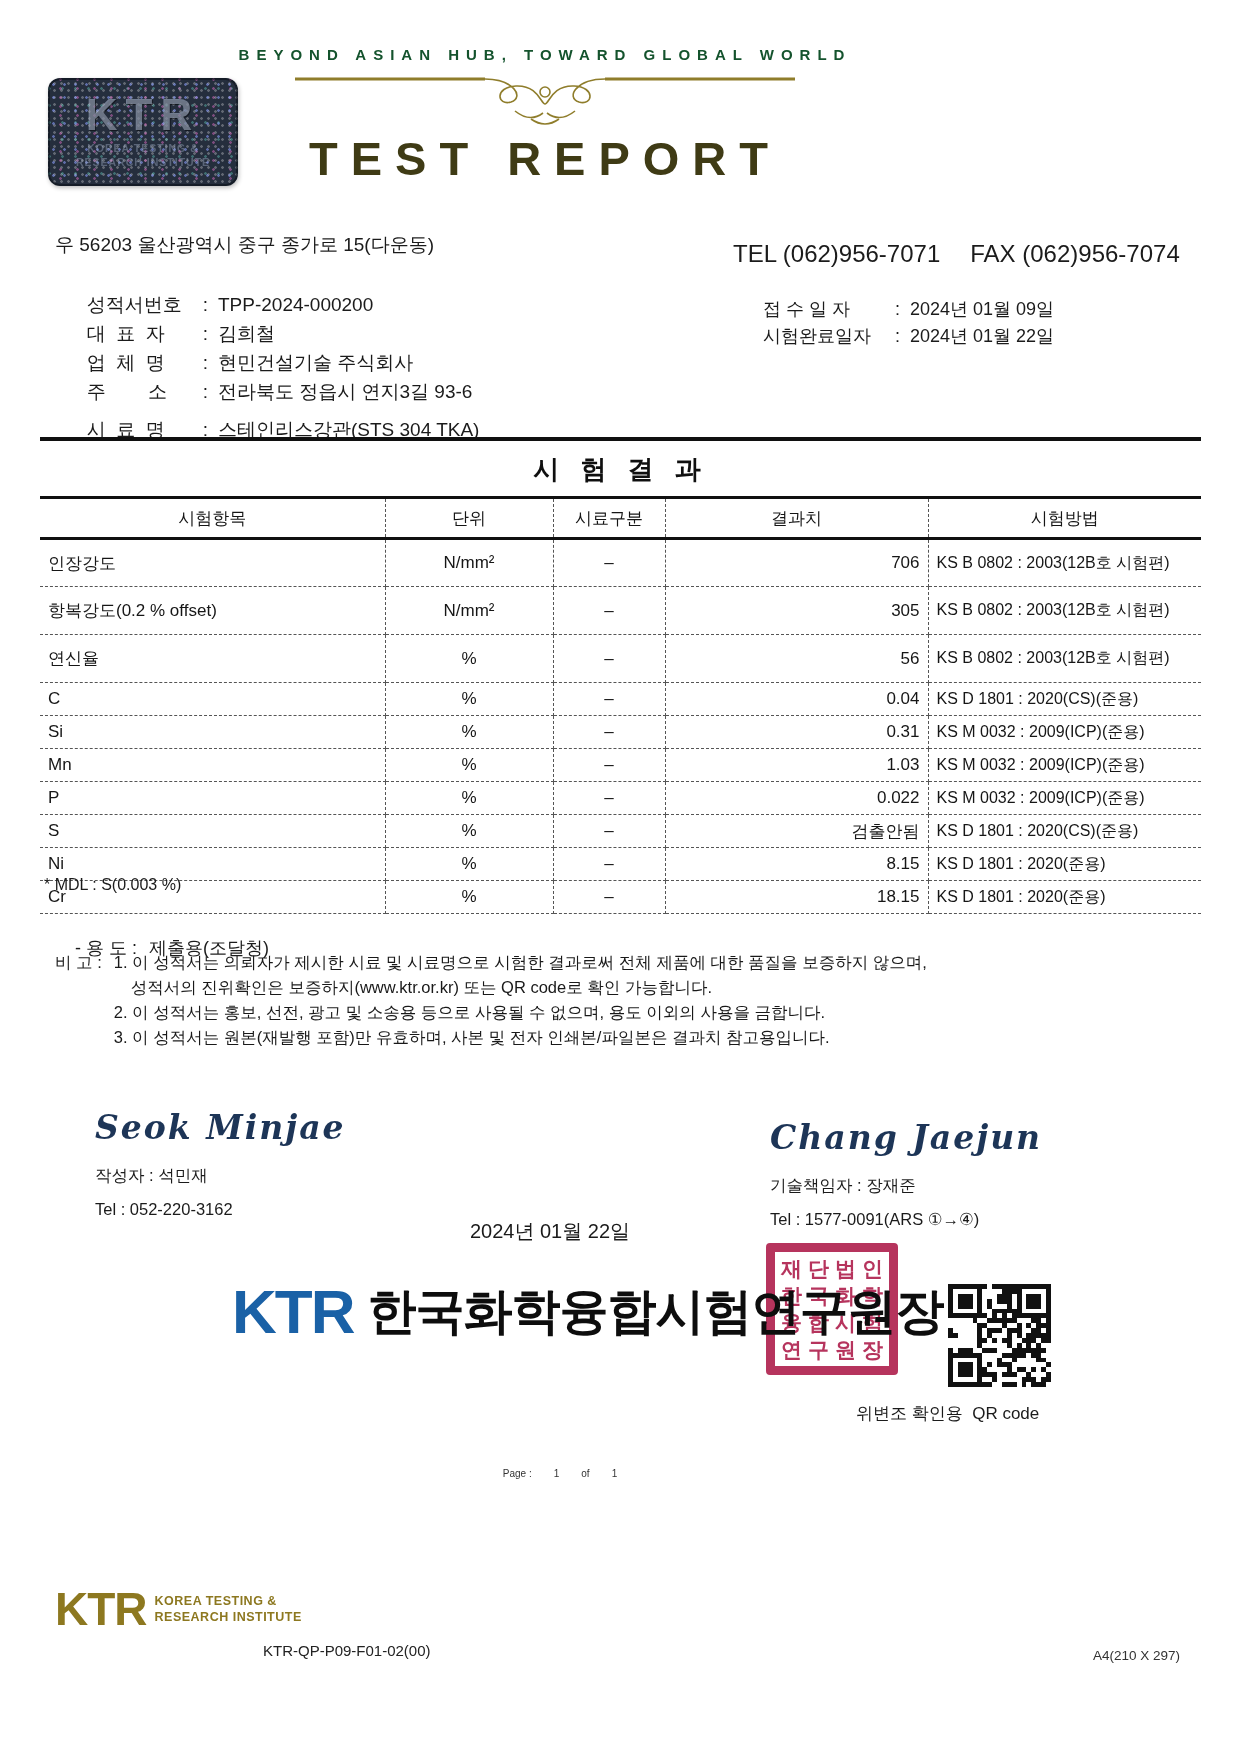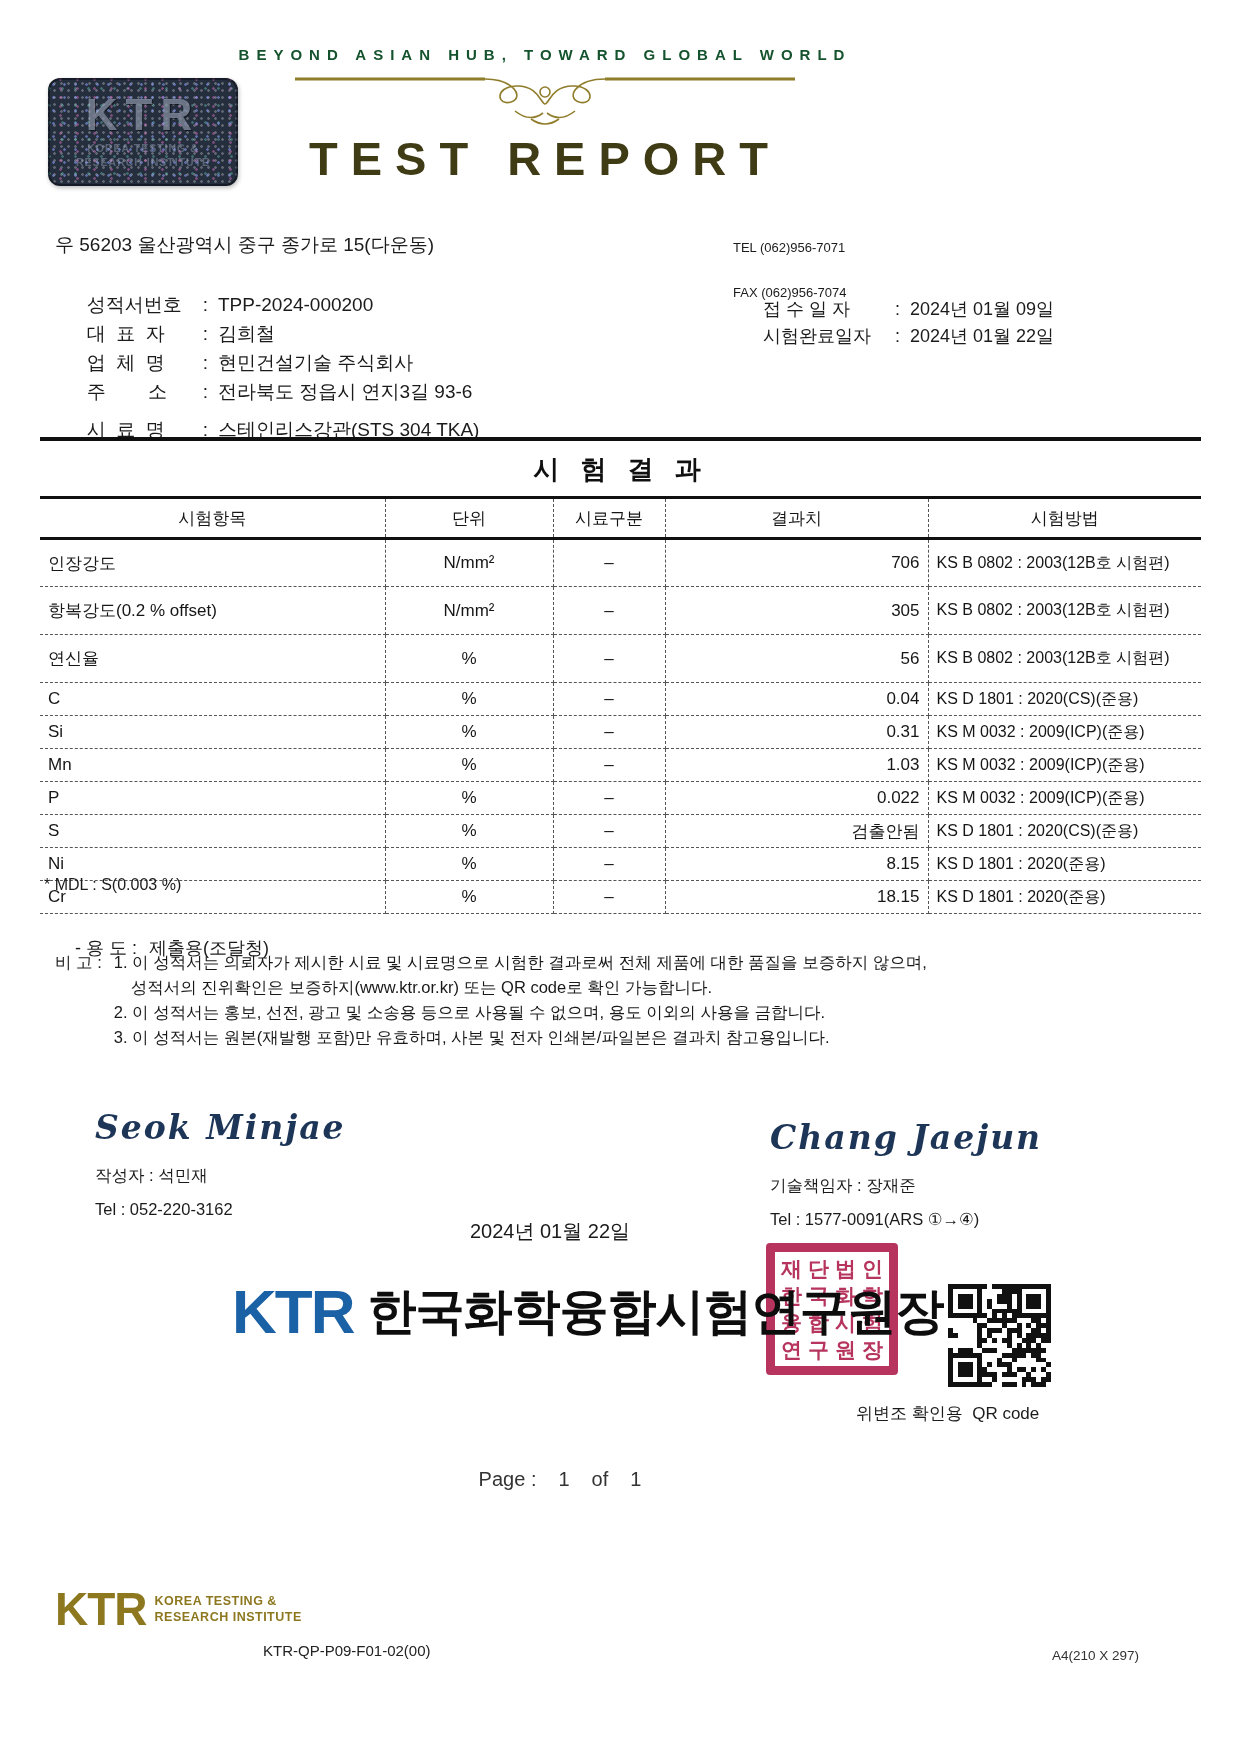--- a/index.html
+++ b/index.html
@@ -23,21 +23,21 @@
   .holo-sub { margin-top:2px; text-align:center; font-size:10.5px; font-weight:bold; letter-spacing:1px; color:rgba(170,185,210,.40); line-height:1.3; }
 
   
   .header-center { position:absolute; left:235px; top:46px; width:620px; text-align:center; }
   .tagline { font-size:15px; font-weight:bold; letter-spacing:7px; color:#14532d; white-space:nowrap; }
   .flourish { display:block; margin:8px auto 0; }
   .title { margin-top:2px; font-size:47px; font-weight:bold; letter-spacing:13px; color:#3f3b15; white-space:nowrap; }
 
   
   .addr { position:absolute; left:55px; top:232px; font-size:19px; }
-  .telfax { position:absolute; left:733px; top:240px; font-size:13px; display:flex; gap:30px; white-space:pre;flex-direction:column; }
+  .telfax { position:absolute; left:733px; top:240px; font-size:24px; display:flex; gap:30px; white-space:pre; }
   .left-info { position:absolute; left:55px; top:270px; font-size:19px; }
   .irow { height:29px; white-space:pre; }
   .ilabel { display:inline-block; width:116px; white-space:pre; }
   .colon { margin:0 10px 0 0; }
   .sample-row { margin-top:9px; }
   .right-info { position:absolute; left:733px; top:276px; font-size:18px; }
   .right-info .irow { height:27px; }
   .right-info .ilabel { width:132px; }
 
   
@@ -78,27 +78,27 @@
   .org-name { font-size:49px; font-weight:bold; color:#0d0d0d; letter-spacing:-1px; white-space:nowrap; }
   .stamp { position:absolute; left:766px; top:1243px; width:132px; height:132px; border:9px solid #b02350; border-radius:4px;
            display:grid; grid-template-columns:repeat(4,1fr); place-items:center; padding:3px; z-index:3; opacity:.92; }
   .stamp span { color:#b02350; font-weight:bold; font-size:21px; line-height:1; }
   .qr { position:absolute; left:948px; top:1284px; width:103px; height:103px; display:grid;
         grid-template-columns:repeat(21,1fr); grid-template-rows:repeat(21,1fr); }
   .qr .b { background:#111; } .qr .w { background:transparent; }
   .qr-label { position:absolute; left:856px; top:1402px; font-size:17px; white-space:pre; }
 
   
-  .pageinfo { position:absolute; left:400px; top:1468px; width:320px; text-align:center; font-size:20px; color:#333; }
+  .pageinfo { position:absolute; left:400px; top:1468px; width:320px; text-align:center; font-size:10px; color:#333; }
   .pageinfo span { margin:0 11px; }
   .footer-logo { position:absolute; left:55px; top:1582px; display:flex; align-items:center; gap:8px; }
   .f-ktr { font-size:46px; font-weight:bold; color:#8d7820; letter-spacing:-1px; }
   .f-lines { font-size:12.5px; font-weight:bold; color:#8d7820; line-height:1.3; letter-spacing:.5px; }
   .doc-no { position:absolute; left:263px; top:1642px; font-size:15px; color:#222; }
-  .paper  { position:absolute; left:1052px; top:1648px; font-size:13.5px; color:#333; }
+  .paper  { position:absolute; left:1093px; top:1648px; font-size:13.5px; color:#333; }
 </style>
 </head>
 <body>
 
 <div class="page">
 
   <div class="hologram">
     <div class="holo-ktr">KTR</div>
     <div class="holo-sub">
       <div>KOREA TESTING &amp;</div>

